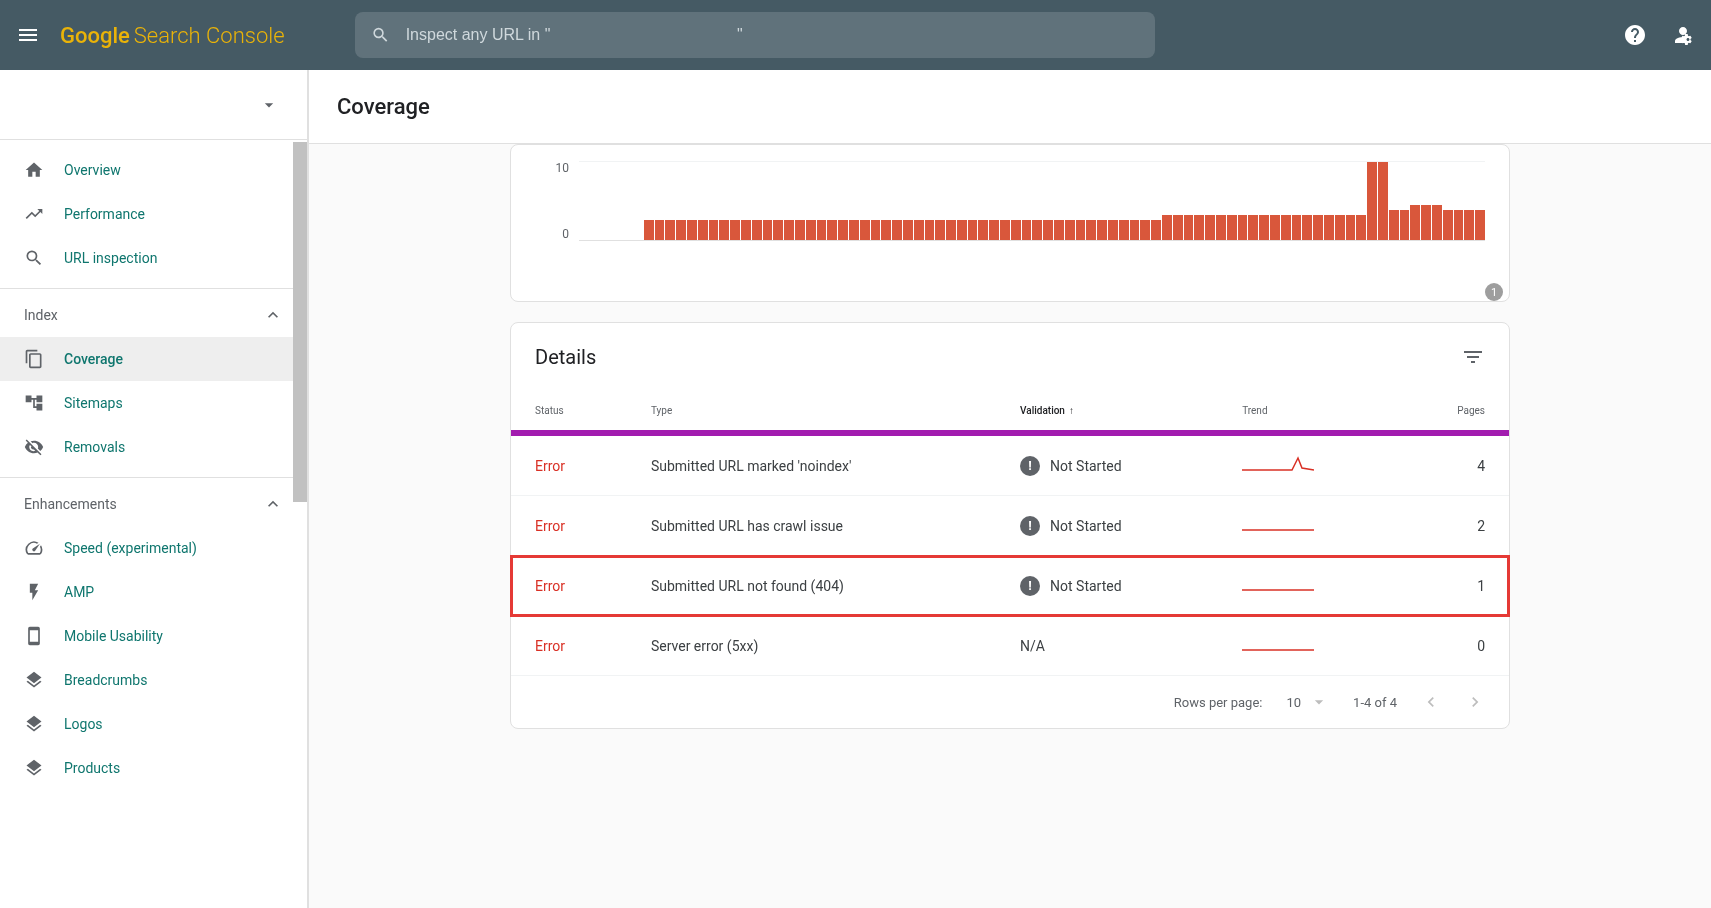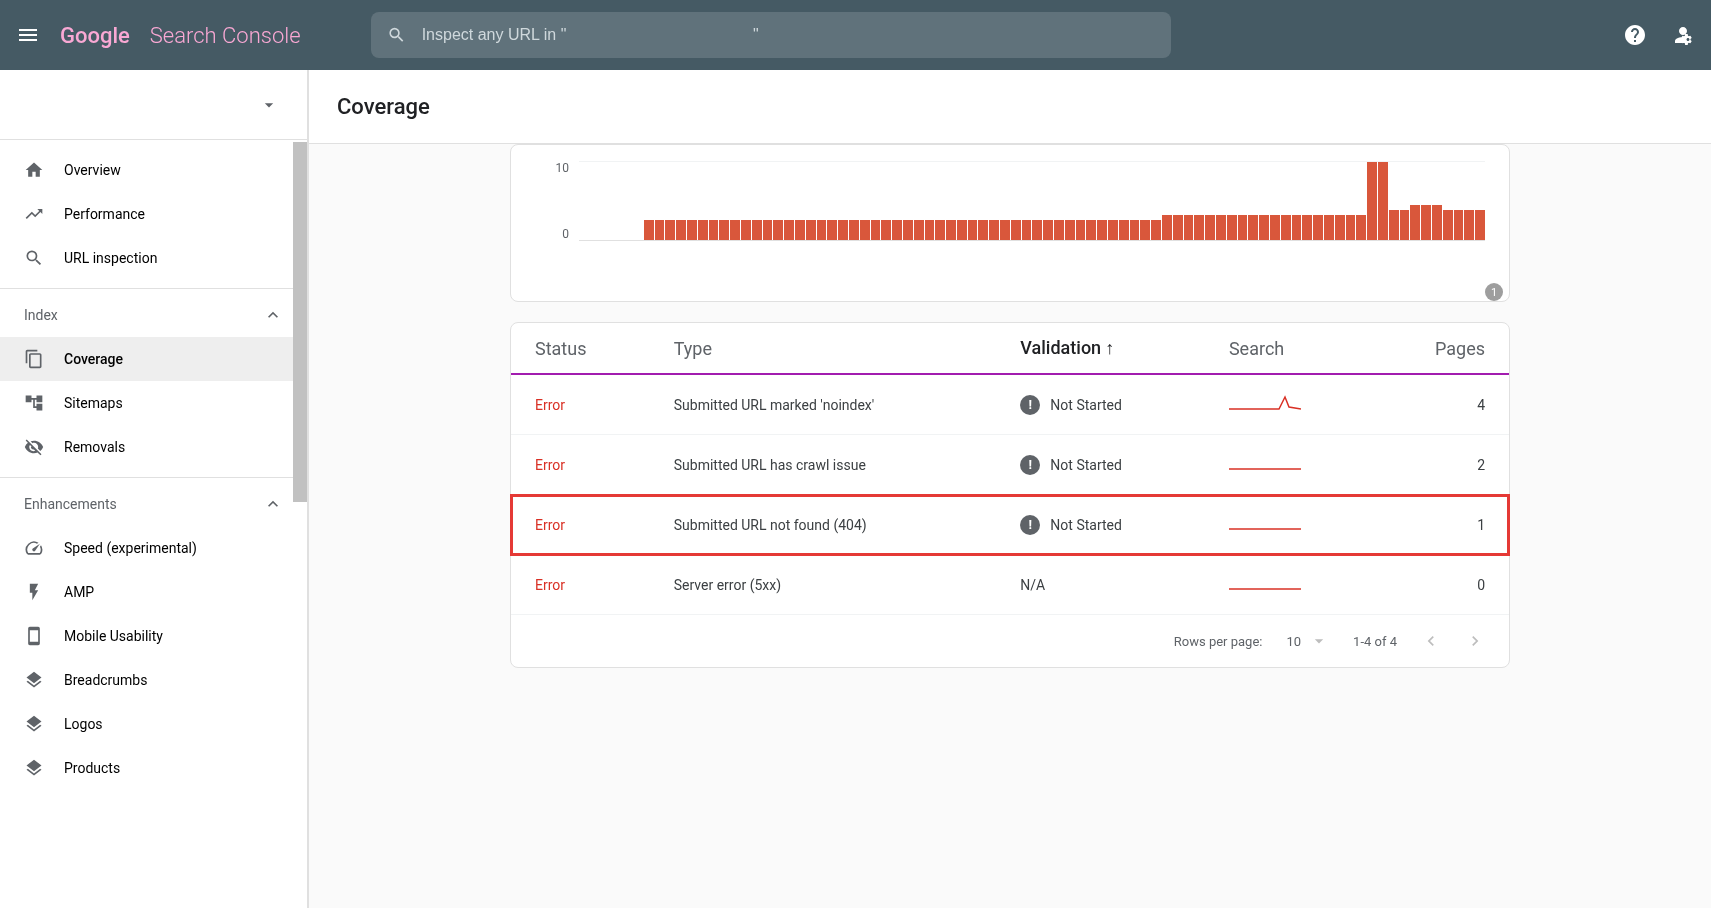--- a/index.html
+++ b/index.html
@@ -1,35 +1,35 @@
 <!DOCTYPE html>
 <html><head>
 <meta charset="utf-8">
 <style>
 * { box-sizing: border-box; margin: 0; padding: 0; }
 body { font-family: 'Google Sans', Roboto, Arial, sans-serif; background: #fff; color: #3c4043; overflow: hidden; }
 
 .header { height: 70px; background: #455a64; display: flex; align-items: center; padding: 0 16px; }
 .hamburger { width: 24px; height: 24px; color: #fff; cursor: pointer; margin-right: 20px; }
-.logo { color: #f9a8d4; font-size: 22px; display: flex; align-items: baseline; gap: 20px; }
+.logo { color: #eab308; font-size: 22px; display: flex; align-items: baseline; gap: 4px; }
 .logo .g { font-weight: 500; }
 .logo .sc { font-weight: 300; }
 .searchbar { margin-left: 70px; flex: 0 0 800px; height: 46px; background: rgba(255,255,255,0.15); border-radius: 8px; display: flex; align-items: center; padding: 0 16px; color: #cfd8dc; }
 .searchbar input { background: transparent; border: none; outline: none; color: #fff; font-size: 16px; margin-left: 16px; width: 100%; }
 .searchbar input::placeholder { color: #cfd8dc; }
 .header-right { margin-left: auto; display: flex; gap: 24px; color: #fff; }
 .header-right svg { width: 24px; height: 24px; cursor: pointer; }
 
 .layout { display: flex; height: calc(100vh - 70px); }
 .sidebar { width: 308px; border-right: 1px solid #e0e0e0; overflow-y: auto; position: relative; }
 .property-selector { height: 70px; border-bottom: 1px solid #e0e0e0; display: flex; align-items: center; justify-content: flex-end; padding-right: 28px; cursor: pointer; }
 .property-selector svg { width: 20px; height: 20px; fill: #5f6368; }
 
 .nav { padding-top: 8px; }
-.nav-item { display: flex; align-items: center; height: 44px; padding: 0 24px; cursor: pointer; color: #000000; font-size: 14px; }
+.nav-item { display: flex; align-items: center; height: 44px; padding: 0 24px; cursor: pointer; color: #0f766e; font-size: 14px; }
 .nav-item.active { background: #eee; font-weight: 500; }
 .nav-item svg { width: 20px; height: 20px; margin-right: 20px; fill: #5f6368; }
 .nav-section { display: flex; align-items: center; justify-content: space-between; padding: 16px 24px 12px; color: #5f6368; font-size: 14px; cursor: pointer; border-top: 1px solid #e0e0e0; margin-top: 8px; }
 .nav-section svg { width: 20px; height: 20px; fill: #5f6368; }
 .nav-section.first { border-top: 1px solid #e0e0e0; }
 
 .scroll-indicator { position: absolute; right: 0; top: 72px; width: 14px; height: 360px; background: #c1c1c1; border-radius: 0; }
 
 .main { flex: 1; background: #fff; overflow-y: auto; border-left: 1px solid #e0e0e0; }
 .page-title { padding: 24px 28px; font-size: 22px; font-weight: 500; color: #202124; border-bottom: 1px solid #e0e0e0; }
@@ -44,21 +44,21 @@
 .bar { flex: 1; background: #d9573b; }
 .x-axis { display: flex; justify-content: space-between; font-size: 12px; color: #5f6368; margin-top: 16px; padding: 0 4px; }
 .badge-1 { position: absolute; right: -18px; bottom: -20px; width: 18px; height: 18px; border-radius: 50%; background: #9e9e9e; color: #fff; font-size: 11px; display: flex; align-items: center; justify-content: center; }
 
 .details-card { background: #fff; border: 1px solid #e0e0e0; border-radius: 8px; margin: 20px auto 0; max-width: 1000px; }
 .details-header { display: flex; align-items: center; justify-content: space-between; padding: 22px 24px; }
 .details-header h2 { font-size: 20px; font-weight: 400; color: #202124; }
 .filter-icon { width: 24px; height: 24px; cursor: pointer; fill: #5f6368; }
 
 table { width: 100%; border-collapse: collapse; }
-th { text-align: left; font-size: 18px; font-weight: 400; color: #5f6368; padding: 14px 24px; border-bottom: 2px solid #a21caf; }
+th { text-align: left; font-size: 10px; font-weight: 400; color: #5f6368; padding: 14px 24px; border-bottom: 6px solid #a21caf; }
 th.sorted { color: #202124; font-weight: 500; }
 th .arrow-up { display: inline-block; margin-left: 4px; }
 td { padding: 18px 24px; font-size: 14px; border-bottom: 1px solid #f1f3f4; }
 td.status-error { color: #d93025; }
 td.right { text-align: right; }
 th.right { text-align: right; }
 .val-cell { display: flex; align-items: center; gap: 10px; }
 .val-icon { width: 20px; height: 20px; border-radius: 50%; background: #5f6368; color: #fff; display: flex; align-items: center; justify-content: center; font-size: 13px; font-weight: bold; }
 .trend-line { width: 72px; height: 20px; }
 
@@ -293,27 +293,33 @@
                 <div class="bar" style="height: 37.5%;"></div>
                 <div class="bar" style="height: 37.5%;"></div>
                 <div class="bar" style="height: 37.5%;"></div>
               </div>
             <div class="badge-1">1</div>
           </div>
         </div>
       </div>
 
       <div class="details-card">
+        <div class="details-header">
+          <h2>Details</h2>
+          <svg class="filter-icon" viewBox="0 0 24 24">
+              <path d="M10 18h4v-2h-4v2zM3 6v2h18V6H3zm3 7h12v-2H6v2z"></path>
+            </svg>
+        </div>
         <table>
           <thead>
             <tr>
               <th>Status</th>
               <th>Type</th>
               <th class="sorted"><span>Validation</span><span class="arrow-up">↑</span></th>
-              <th>Search</th>
+              <th>Trend</th>
               <th class="right">Pages</th>
             </tr>
           </thead>
           <tbody id="details-body">
               <tr>
     <td class="status-error">Error</td>
     <td>Submitted URL marked 'noindex'</td>
     <td>
                   <div class="val-cell">
                     <div class="val-icon">!</div>

